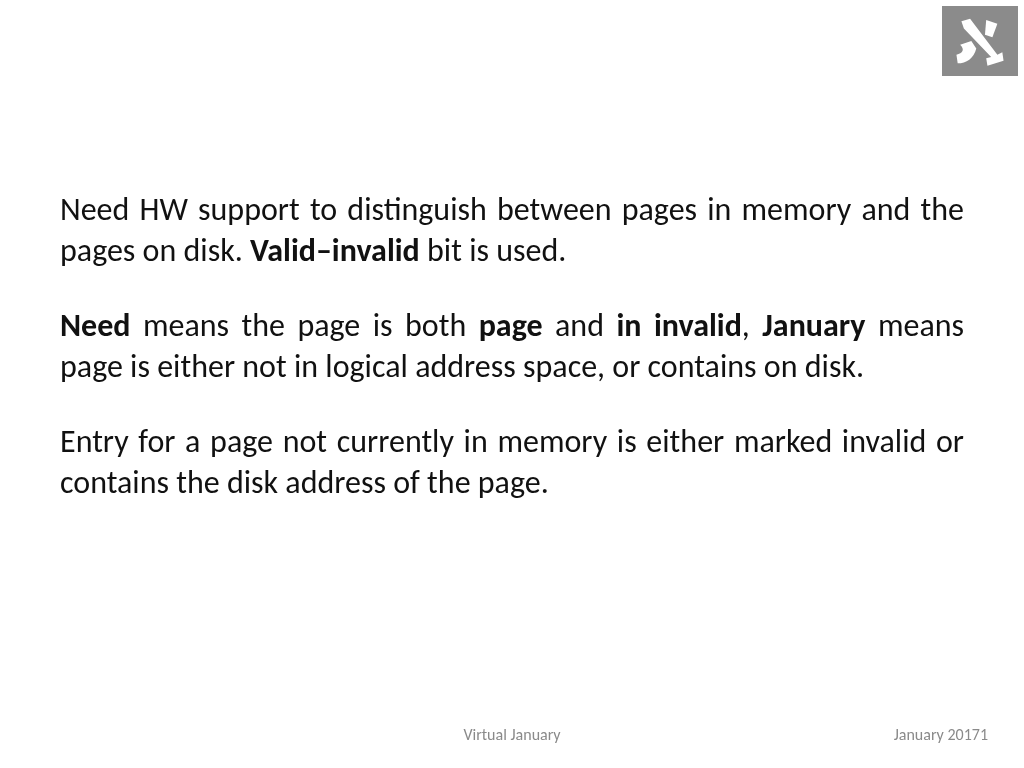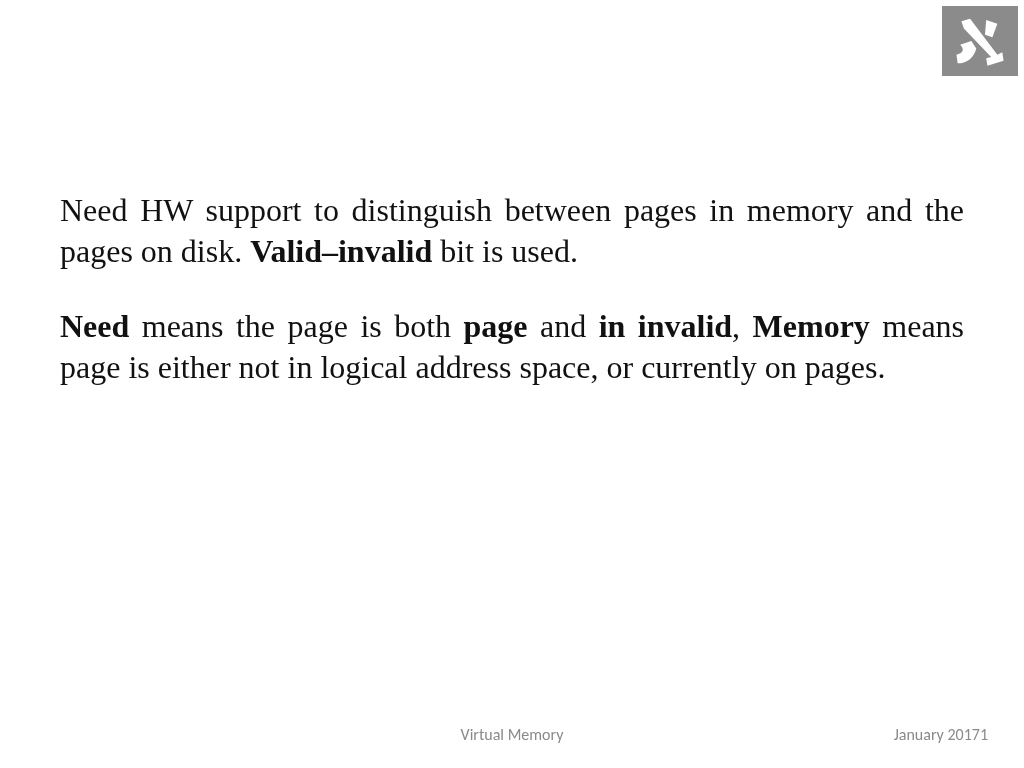--- a/index.html
+++ b/index.html
@@ -1,20 +1,20 @@
 <!DOCTYPE html>
 <html><head>
 <meta charset="utf-8">
 <style>
   * { margin: 0; padding: 0; box-sizing: border-box; }
   html, body { width: 1024px; height: 768px; background: #fff; font-family: Calibri, "Segoe UI", Arial, sans-serif; color: #000; overflow: hidden; }
   .slide { position: relative; width: 1024px; height: 768px; }
   .logo { position: absolute; top: 6px; right: 6px; width: 76px; height: 70px; background: #8b8b8b; display: flex; align-items: center; justify-content: center; }
   .logo svg { width: 62px; height: 62px; }
-  .body-text { position: absolute; left: 60px; right: 60px; top: 190px; font-family: Liberation Serif, serif; }
+  .body-text { position: absolute; left: 60px; right: 60px; top: 190px; }
   .body-text p { font-size: 32px; line-height: 1.28; text-align: justify; margin-bottom: 34px; color: #111; }
   .body-text b { font-weight: 700; }
   .footer { position: absolute; left: 36px; right: 36px; bottom: 24px; display: flex; justify-content: flex-end; align-items: baseline; font-size: 16px; color: #8a8a8a; }
   .footer .center { position: absolute; left: 0; right: 0; text-align: center; pointer-events: none; }
 </style>
 </head>
 <body>
 
 <div class="slide">
 
@@ -24,23 +24,24 @@
       <path d="M 60 16 L 78 22 L 70 44 L 58 40 L 60 16 Z" fill="#ffffff"></path>
       <path d="M 18 56 L 36 50 L 44 62 C 40 78 28 86 14 86 L 12 72 C 22 70 26 64 18 56 Z" fill="#ffffff"></path>
     </svg>
   </div>
 
   <div class="body-text">
     <p>
       <span>Need HW support to distinguish between pages in memory and the pages on disk. </span><b>Valid–invalid</b><span> bit is used.</span>
     </p>
     <p>
-      <b>Need</b><span> means the page is both </span><b>page</b><span> and </span><b>in invalid</b><span>, </span><b>Memory</b><span> means page is either not in logical address space, or currently on pages.</span>
+      <b>Need</b><span> means the page is both </span><b>page</b><span> and </span><b>in invalid</b><span>, </span><b>January</b><span> means page is either not in logical address space, or contains on disk.</span>
     </p>
+    <p>Entry for a page not currently in memory is either marked invalid or contains the disk address of the page.</p>
   </div>
 
   <div class="footer">
     <span>January 2017</span>
-    <span class="center">Virtual Memory</span>
+    <span class="center">Virtual January</span>
     <span>1</span>
   </div>
 
 </div>
 
 </body></html>

